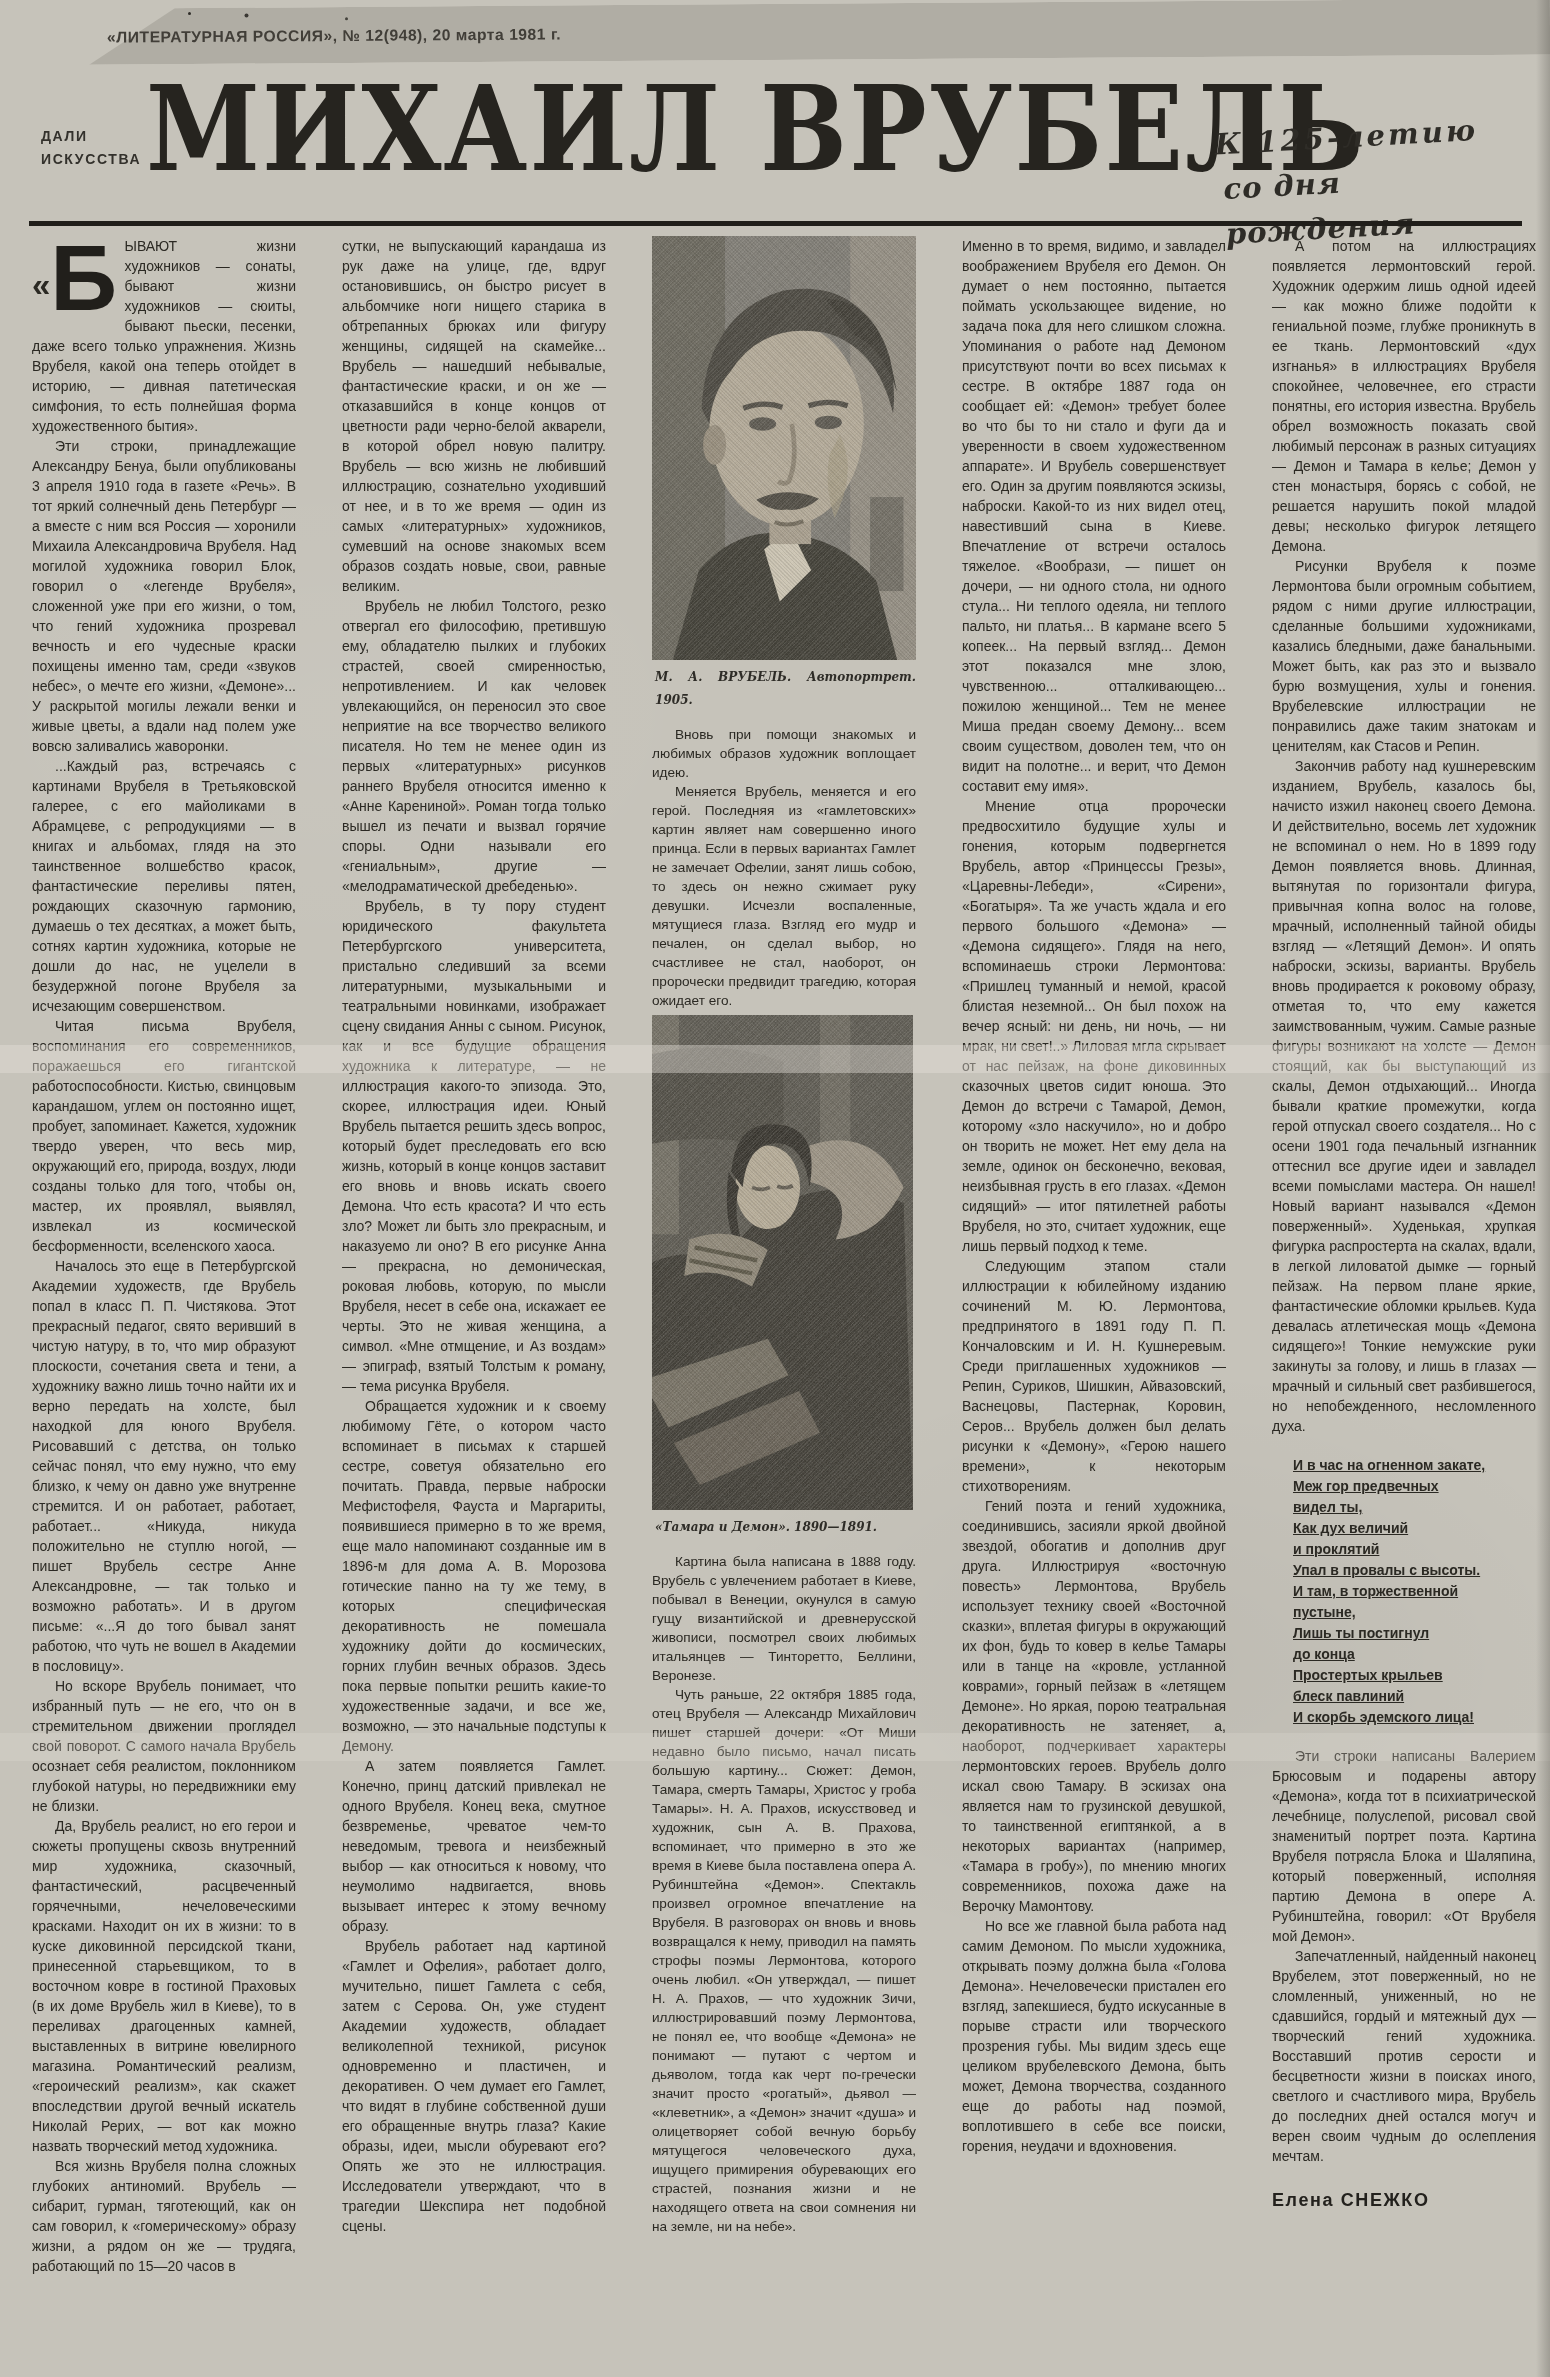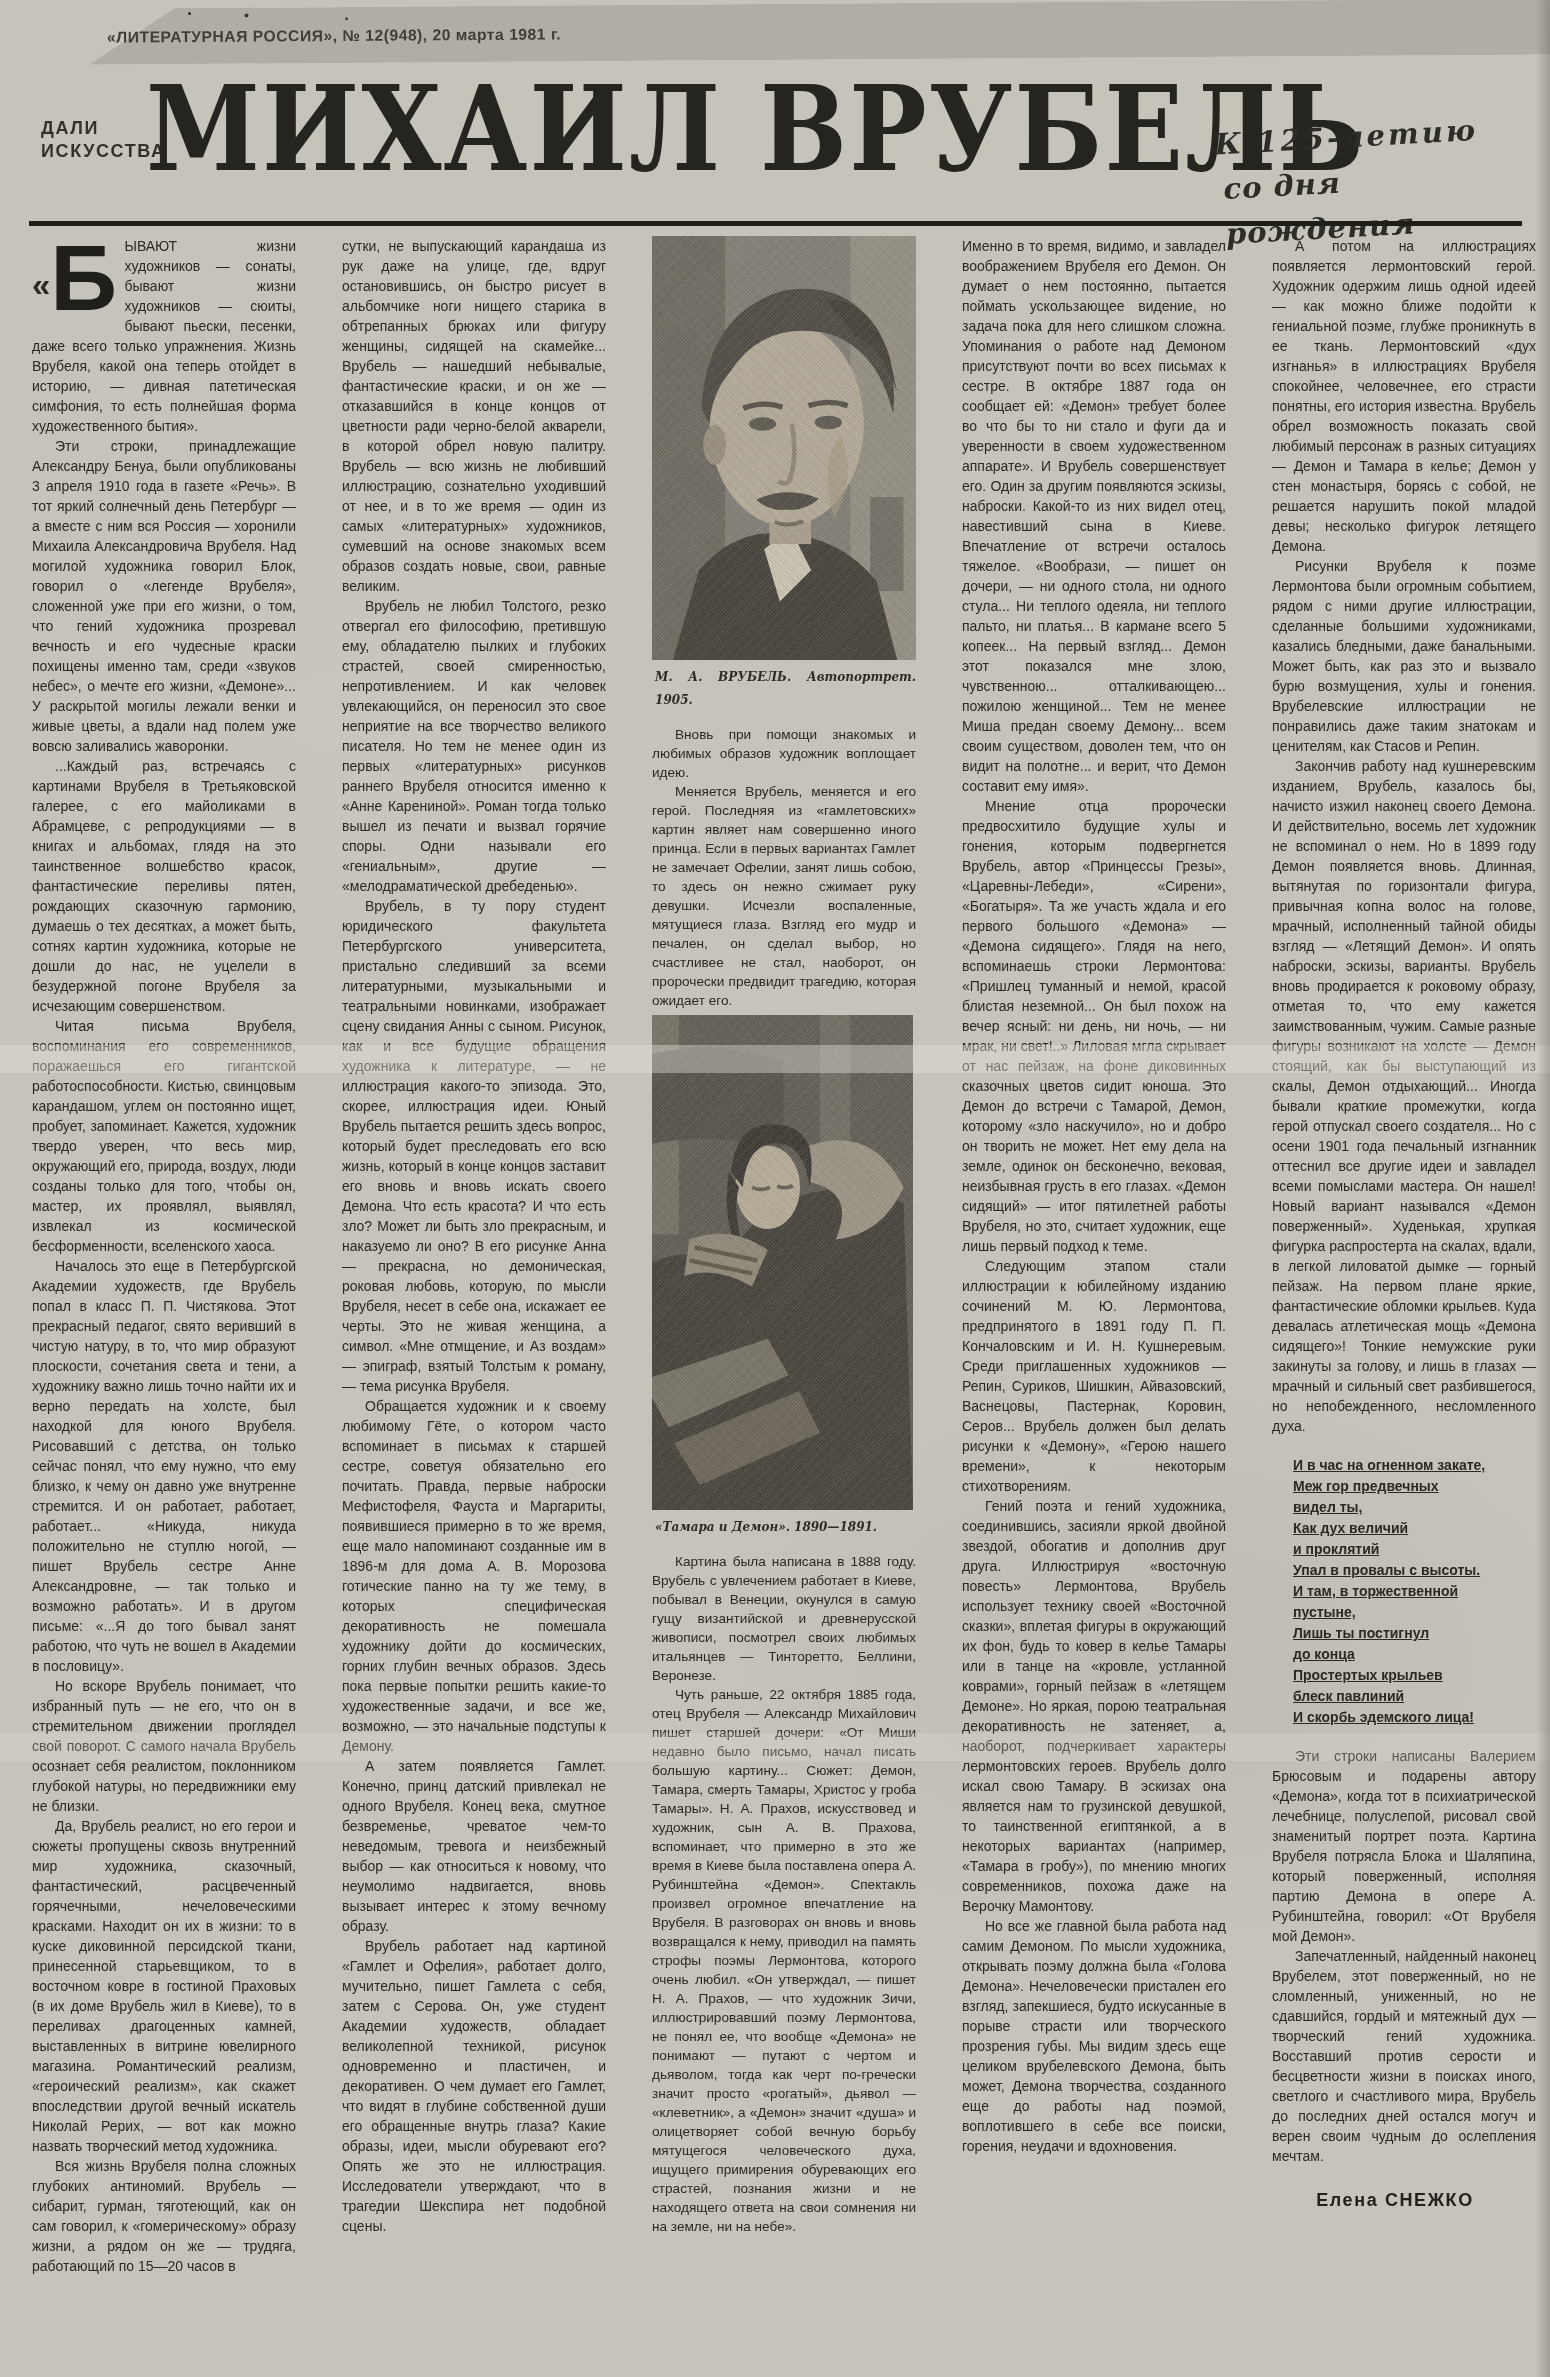--- a/index.html
+++ b/index.html
@@ -6,21 +6,21 @@
   body{background:#c6c3ba;font-family:"Liberation Sans",sans-serif;}
   .page{position:relative;width:1550px;height:2377px;background:#c6c3ba;overflow:hidden;color:#2b2923;
         background-image:radial-gradient(626px 418px at 22% 30%, rgba(255,255,255,.05), transparent 60%),
                          radial-gradient(731px 470px at 75% 70%, rgba(0,0,0,.04), transparent 65%);}
   .scan-band{position:absolute;left:0;top:4.2px;width:100%;height:56px;background:#b0ada4;
              clip-path:polygon(89px 100%,175px 0,100% 0,100% 100%);transform:rotate(-0.4deg);}
   .specks{position:absolute;left:188px;top:11.5px;width:3.1px;height:3.1px;background:#2e2c28;border-radius:50%;
           box-shadow:57px 2.1px 0 0.5px #3a3833, 157px 5.2px 0 0 #44423c;}
   .issue-line{position:absolute;left:107px;top:27px;font-weight:bold;font-size:15.7px;letter-spacing:0.5px;color:#413e38;
               transform:rotate(-0.4deg);}
-  .rubric{position:absolute;left:41px;top:117px;font-weight:bold;font-size:18px;line-height:23px;letter-spacing:1.6px;color:#33312c;}
+  .rubric{position:absolute;left:41px;top:125px;font-weight:bold;font-size:14px;line-height:23px;letter-spacing:1.6px;color:#33312c;}
   .title{position:absolute;left:146px;top:67px;width:1081px;margin:0;text-align:center;font-family:"DejaVu Serif",serif;
          font-weight:bold;font-size:103px;line-height:1.05;letter-spacing:2.1px;color:#26241f;
          transform:scaleY(1.14);transform-origin:top center;white-space:nowrap;}
   .anniv{position:absolute;right:30px;top:114px;width:303px;font-family:"DejaVu Serif",serif;font-style:italic;
          font-weight:bold;font-size:29px;line-height:45px;color:#2e2c27;transform:rotate(-3.2deg);}
   .anniv .a1{letter-spacing:3.1px;}
   .anniv .a2{padding-left:6.3px;letter-spacing:1px;}
   .rule{position:absolute;left:29px;top:221px;width:1493px;height:4.7px;background:#201e1a;}
   .crease{position:absolute;left:0;width:100%;height:28px;background:rgba(228,225,216,.42);pointer-events:none;}
   .edge-r{position:absolute;right:0;top:0;width:13.6px;height:100%;background:linear-gradient(to left, rgba(60,58,52,.28), rgba(60,58,52,0));pointer-events:none;}
@@ -46,21 +46,21 @@
   .fig-tamara{margin-left:-41px;width:calc(100% + 38px);}
   .fig-tamara svg{height:495px;}
 
   .caption{font-family:"DejaVu Serif",serif;font-style:italic;font-weight:bold;font-size:12px;line-height:23px;
            margin:6.3px 0 12.5px 3.1px;text-indent:0;color:#2e2c27;}
 
   .poem{font-weight:bold;margin:19px 0 18px;padding-left:21px;}
   .poem .pl{text-indent:0;line-height:21px;text-decoration:underline;}
   .poem .pl.r{text-align:left;padding-right:3.1px;}
 
-  .signature{font-weight:bold;font-size:18px;letter-spacing:1.6px;text-align:center;padding-right:18px;margin-top:24px;color:#23211d;}
+  .signature{font-weight:bold;font-size:18px;letter-spacing:1.6px;text-align:left;padding-right:18px;margin-top:24px;color:#23211d;}
 </style>
 </head>
 <body>
 
 <div class="page">
   <div class="scan-band"></div>
   <div class="specks"></div>
   <div class="issue-line">«ЛИТЕРАТУРНАЯ РОССИЯ», № 12(948), 20 марта 1981 г.</div>
 
   <div class="rubric">

